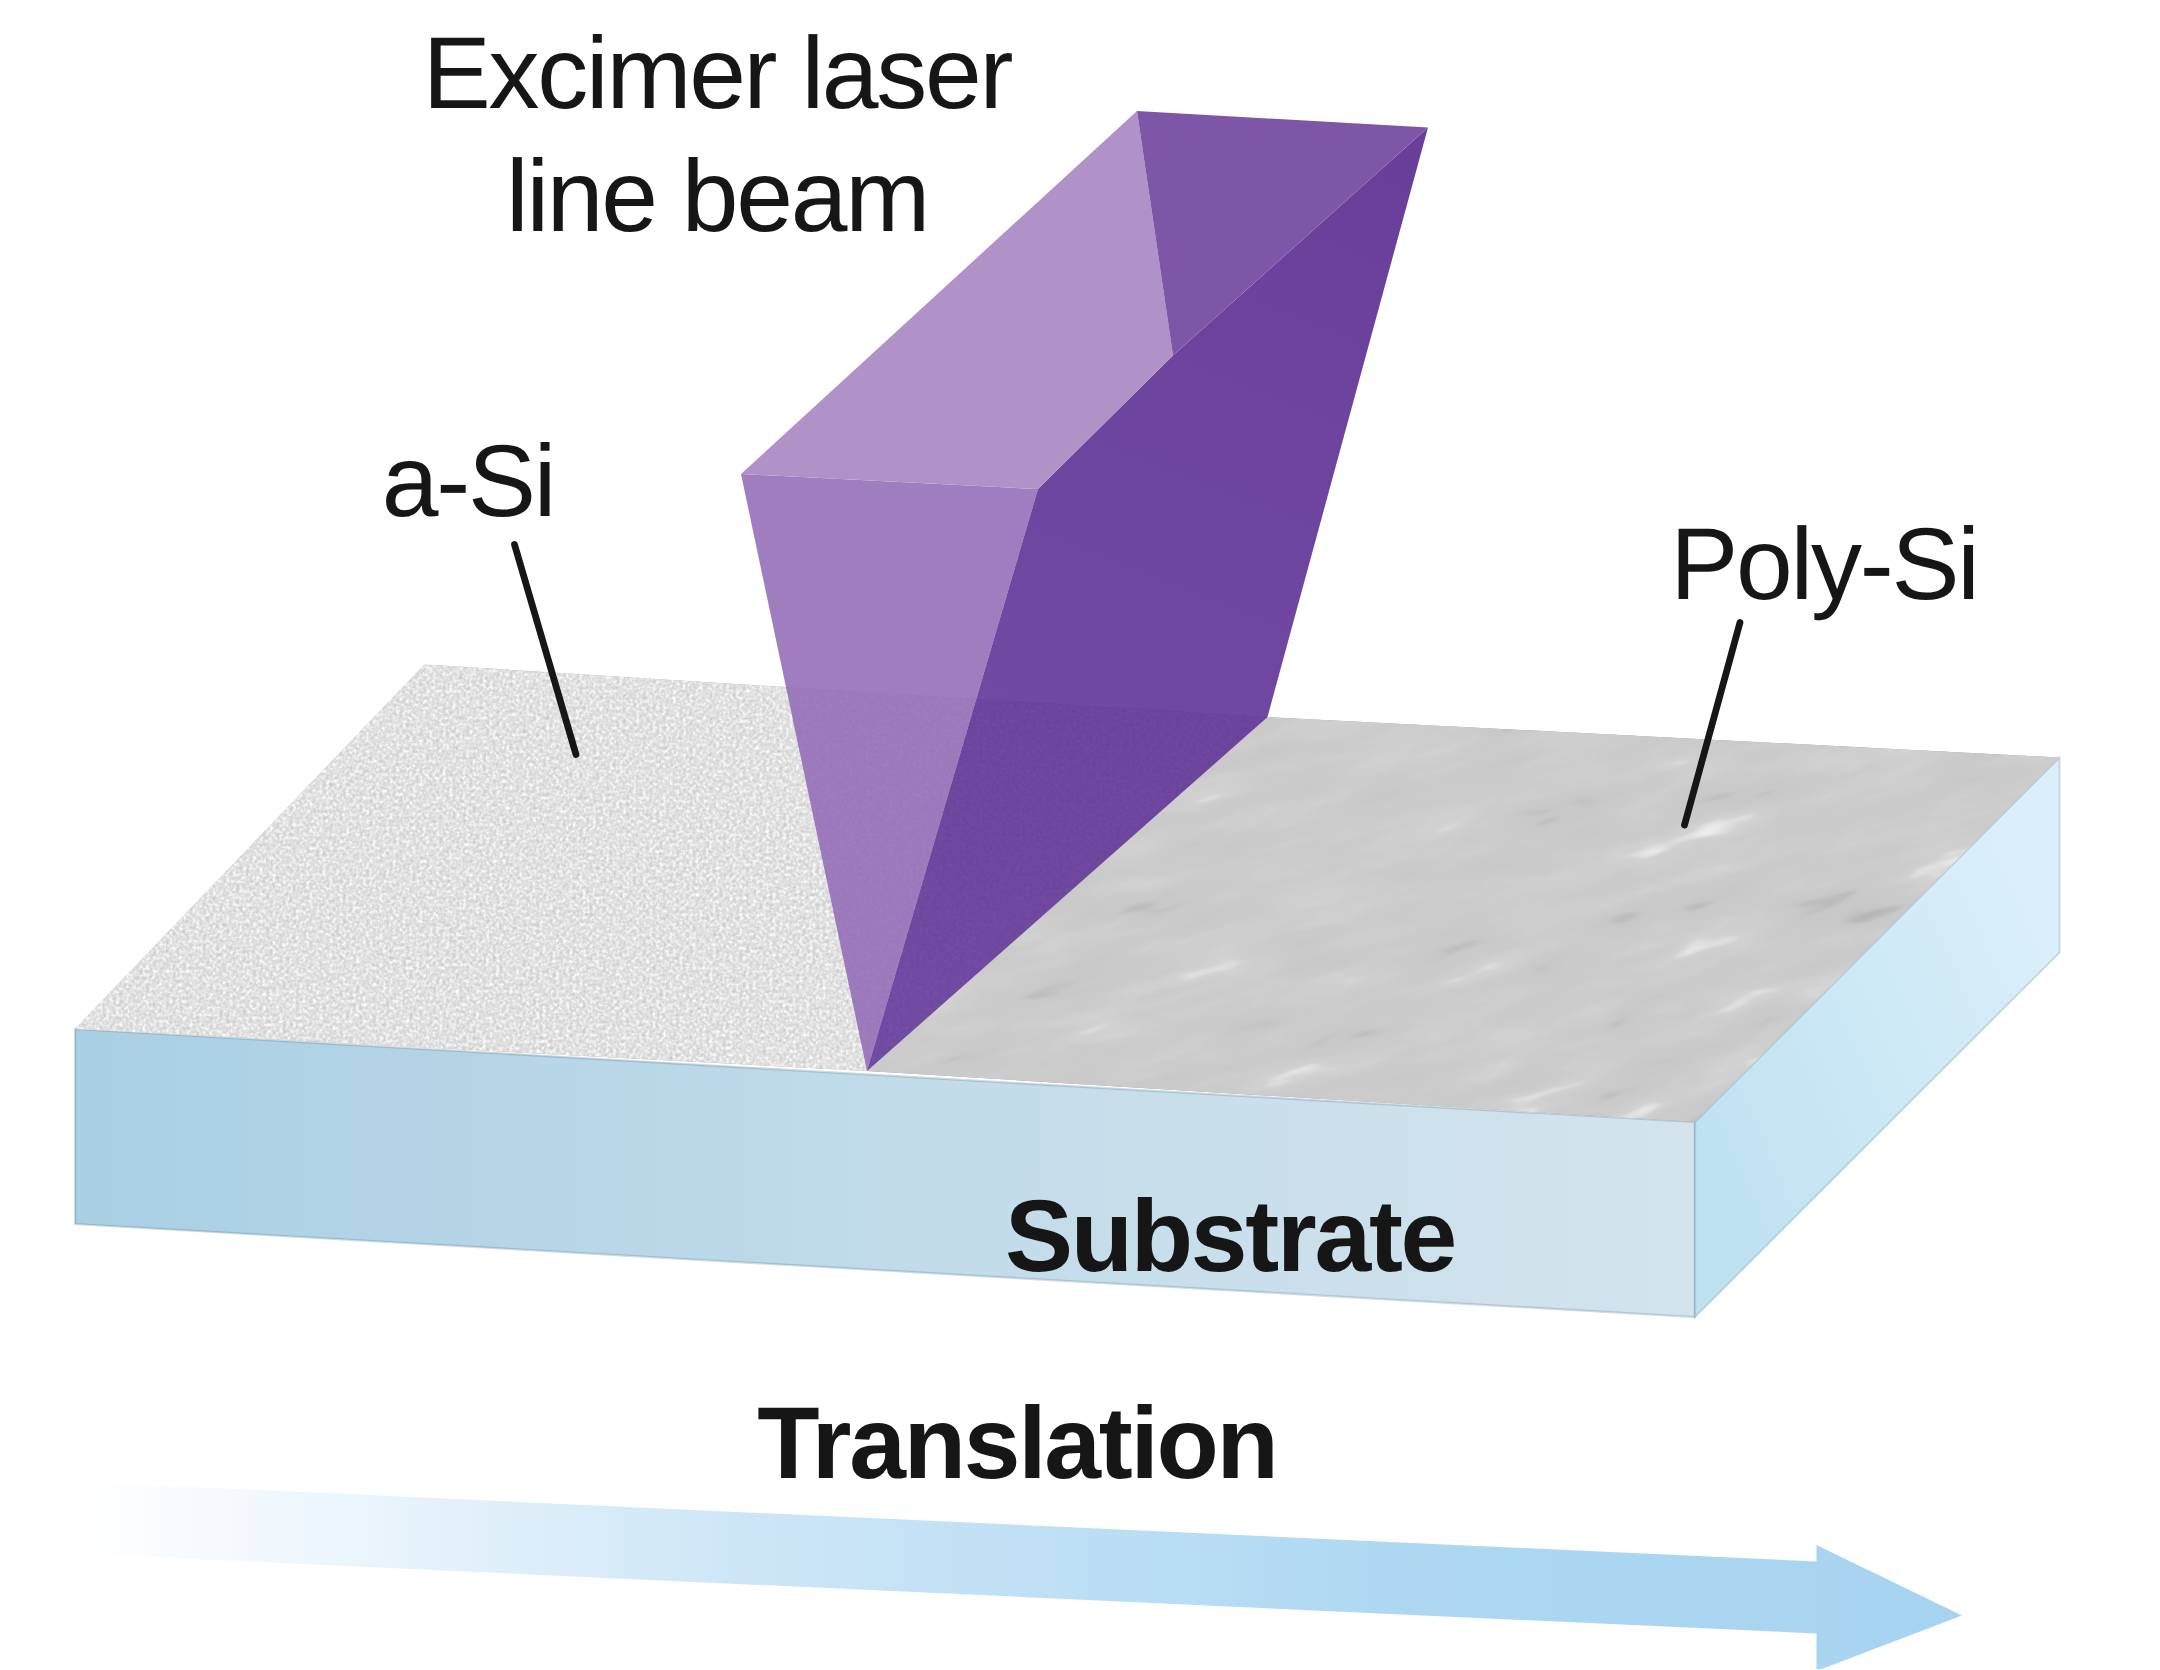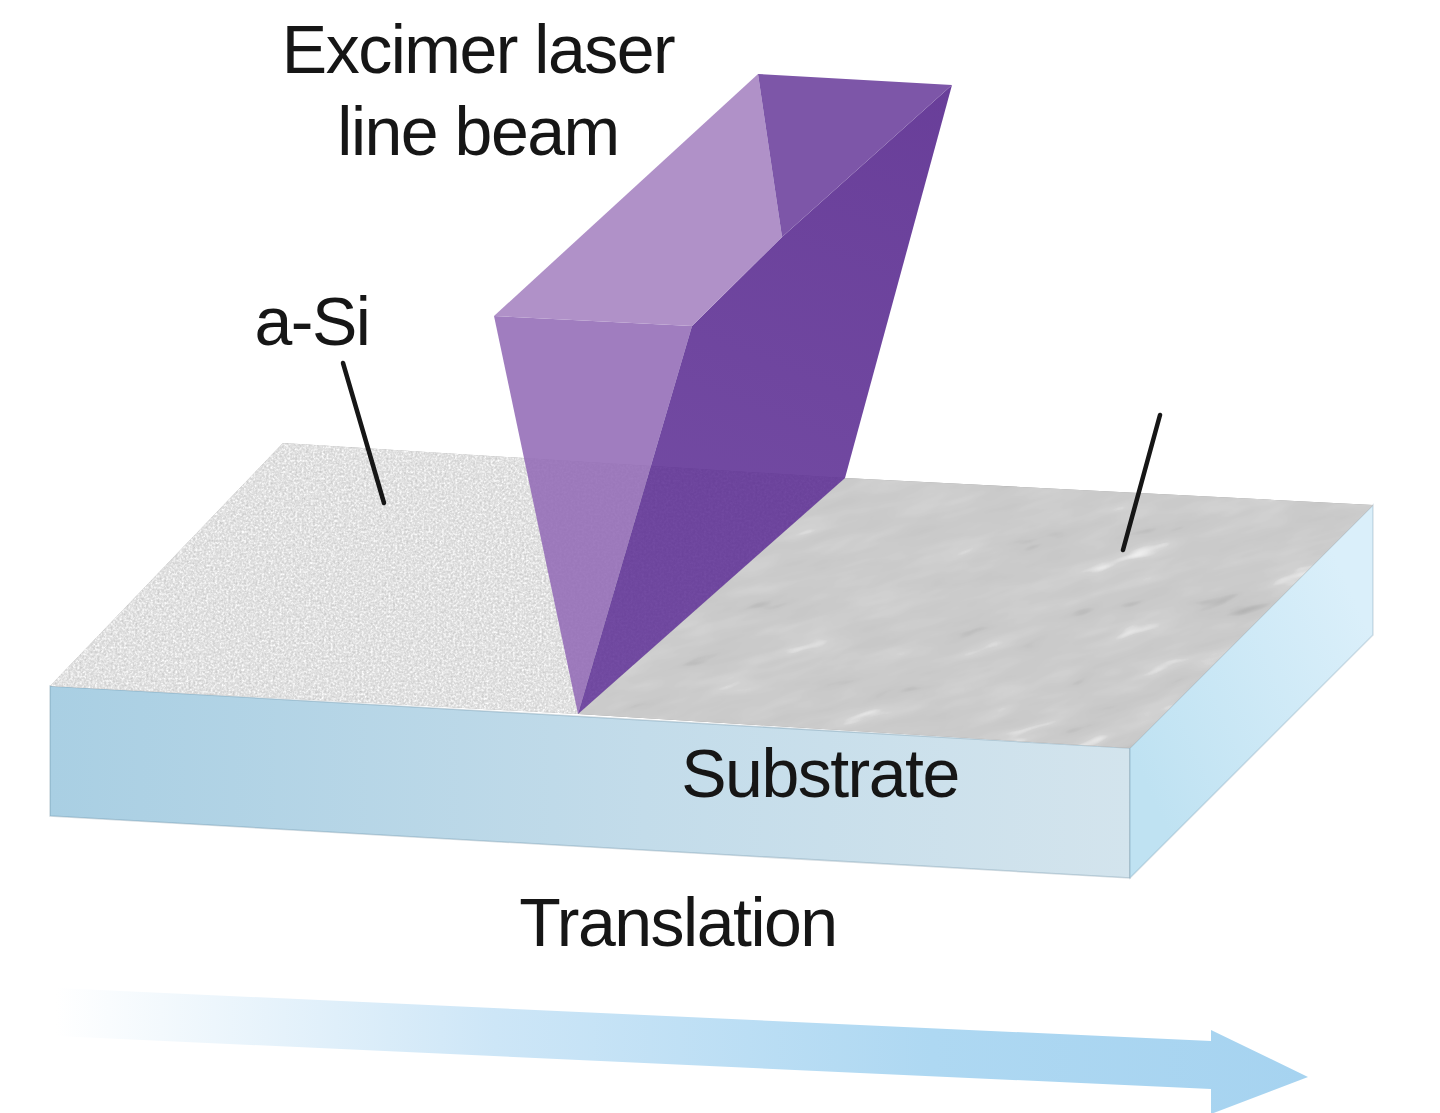--- a/index.html
+++ b/index.html
@@ -120,18 +120,19 @@
     <line x1="1160" y1="415" x2="1123" y2="550" stroke="#161616" stroke-width="4.5" stroke-linecap="round"></line>
 
     <polygon points="56,988 1211,1041 1211,1030 1308,1077 1211,1114 1211,1089 56,1036" fill="url(#gArrow)"></polygon>
   </svg>
 
   <div class="label title" style="left:478px;top:8px;">Excimer laser
 line beam</div>
 
   <div class="label" style="left:312px;top:287px;text-align:right;">a-Si</div>
 
+  <div class="label" style="left:1216px;top:342px;">Poly-Si</div>
 
-  <div class="label" style="left:820px;top:739px;">Substrate</div>
+  <div class="label" style="left:820px;top:790px;font-weight:bold;">Substrate</div>
 
-  <div class="label" style="left:678px;top:888px;">Translation</div>
+  <div class="label" style="left:678px;top:928px;font-weight:bold;">Translation</div>
 
 </div>
 
 </body></html>

